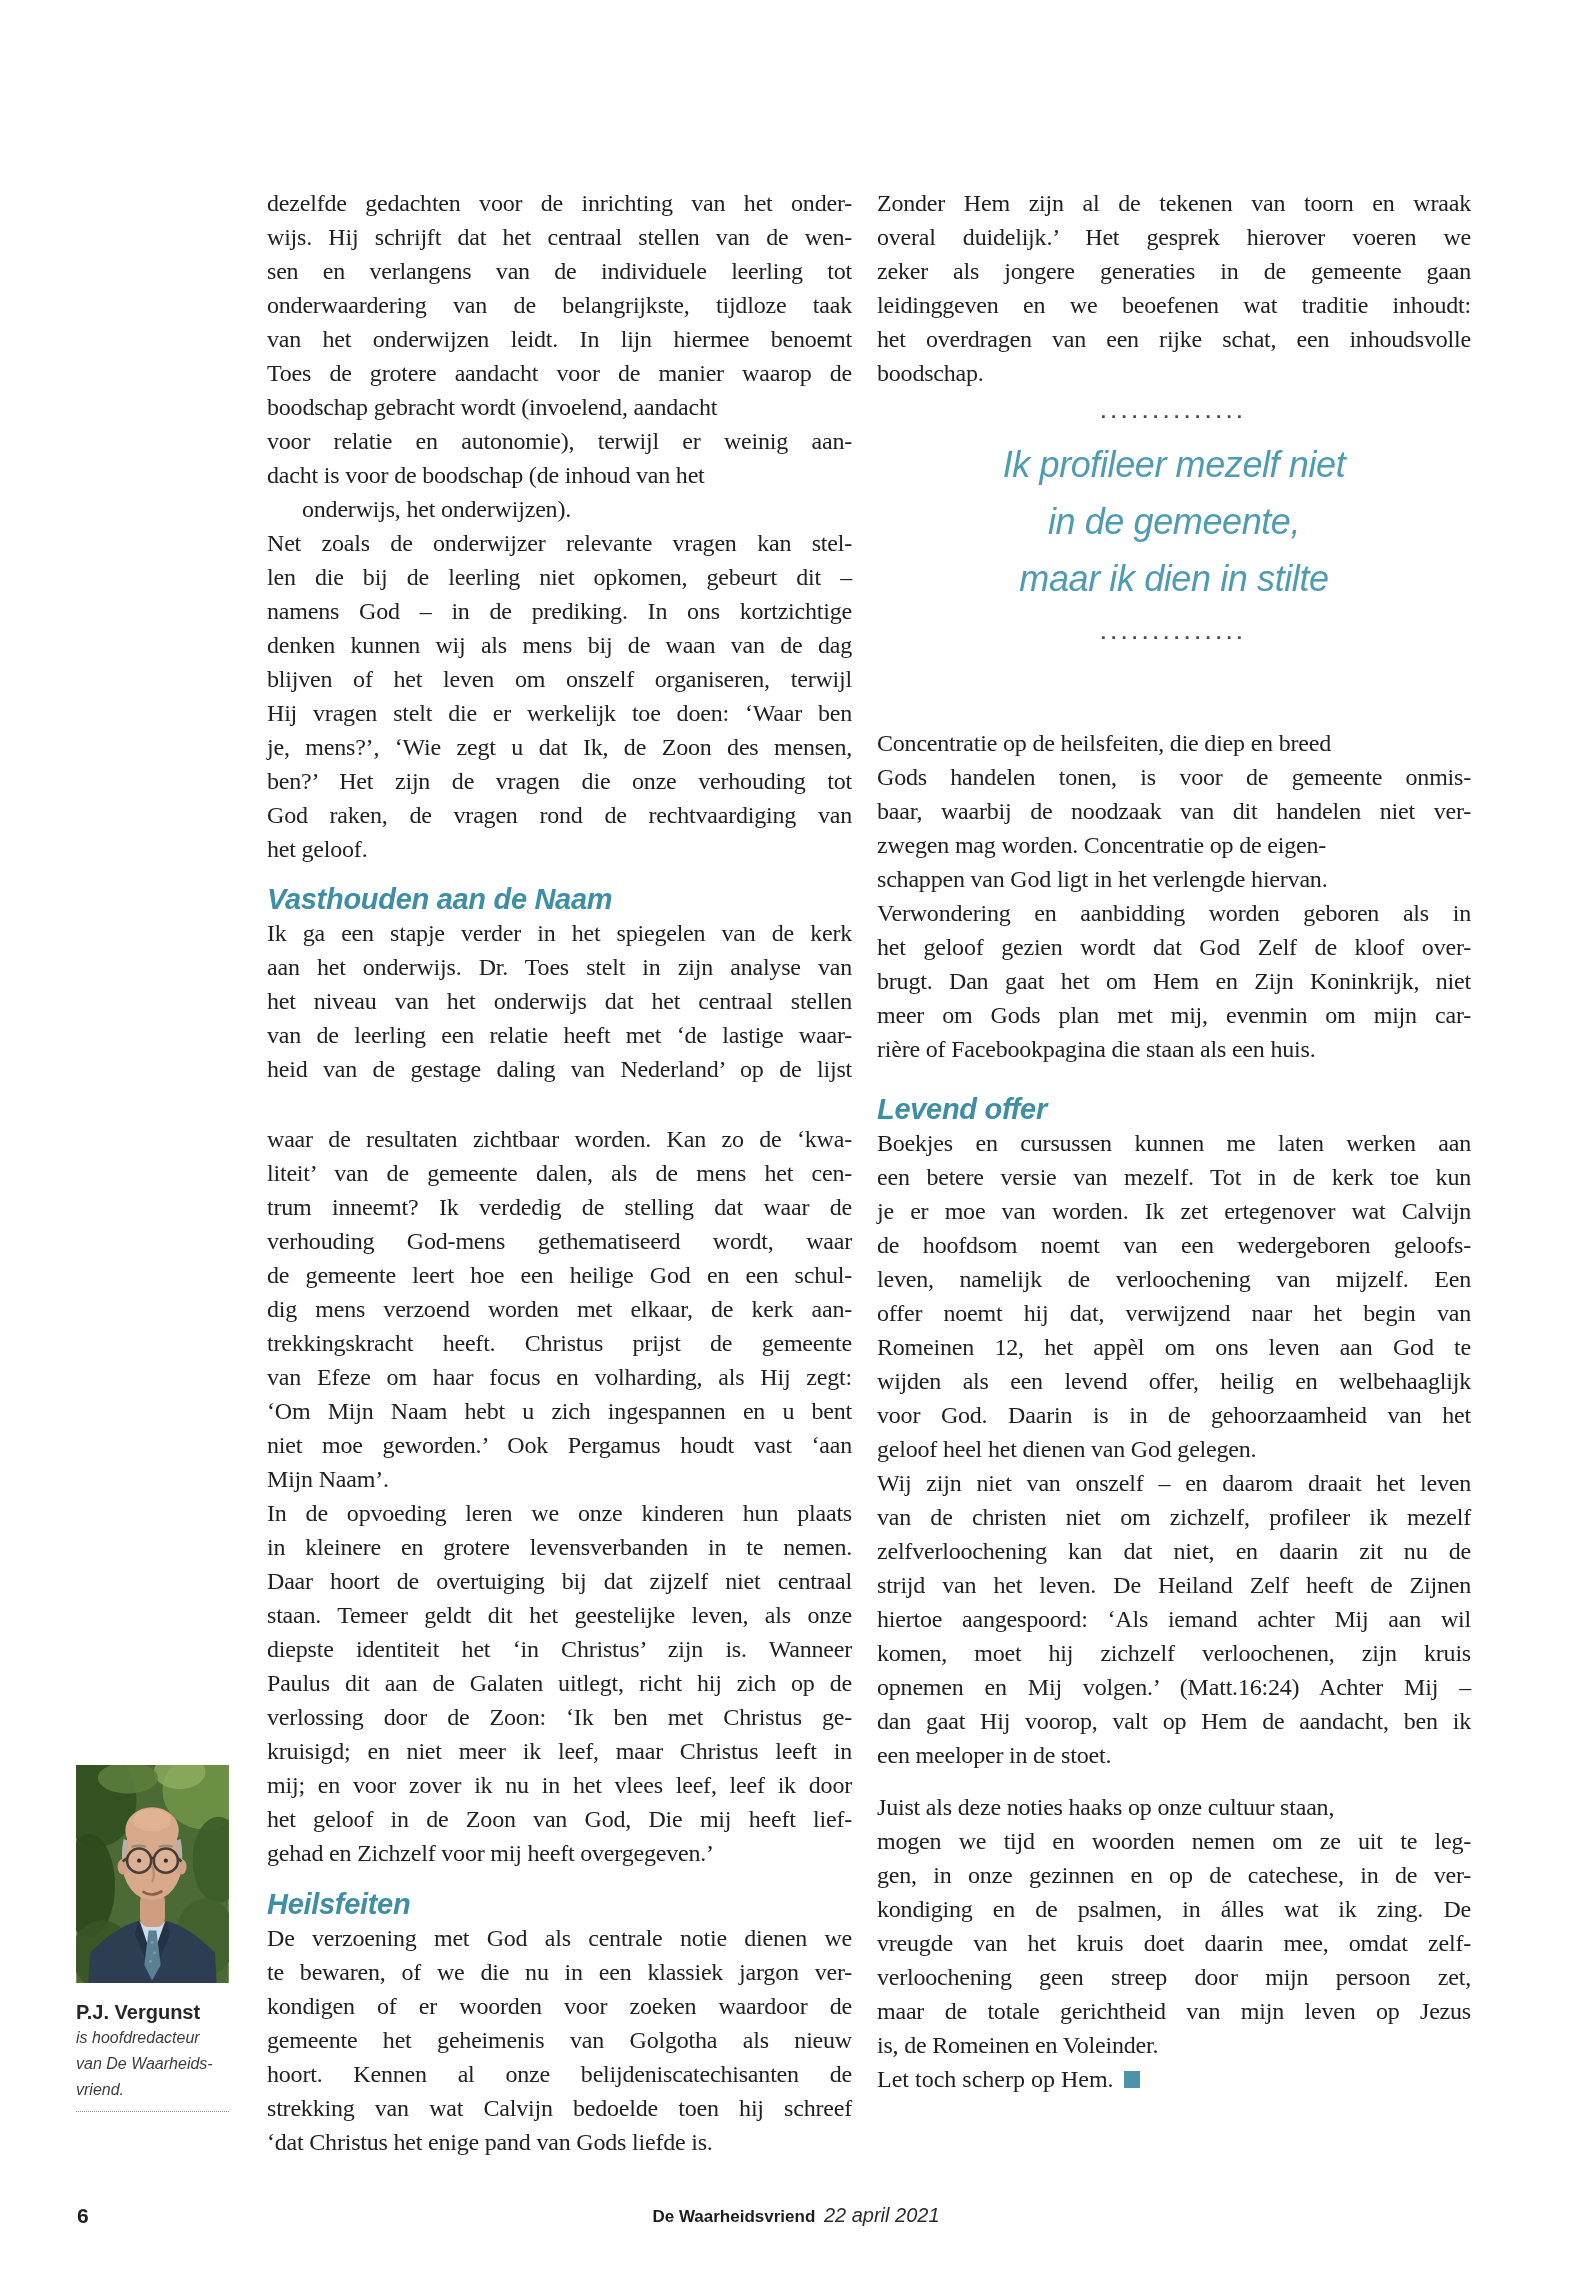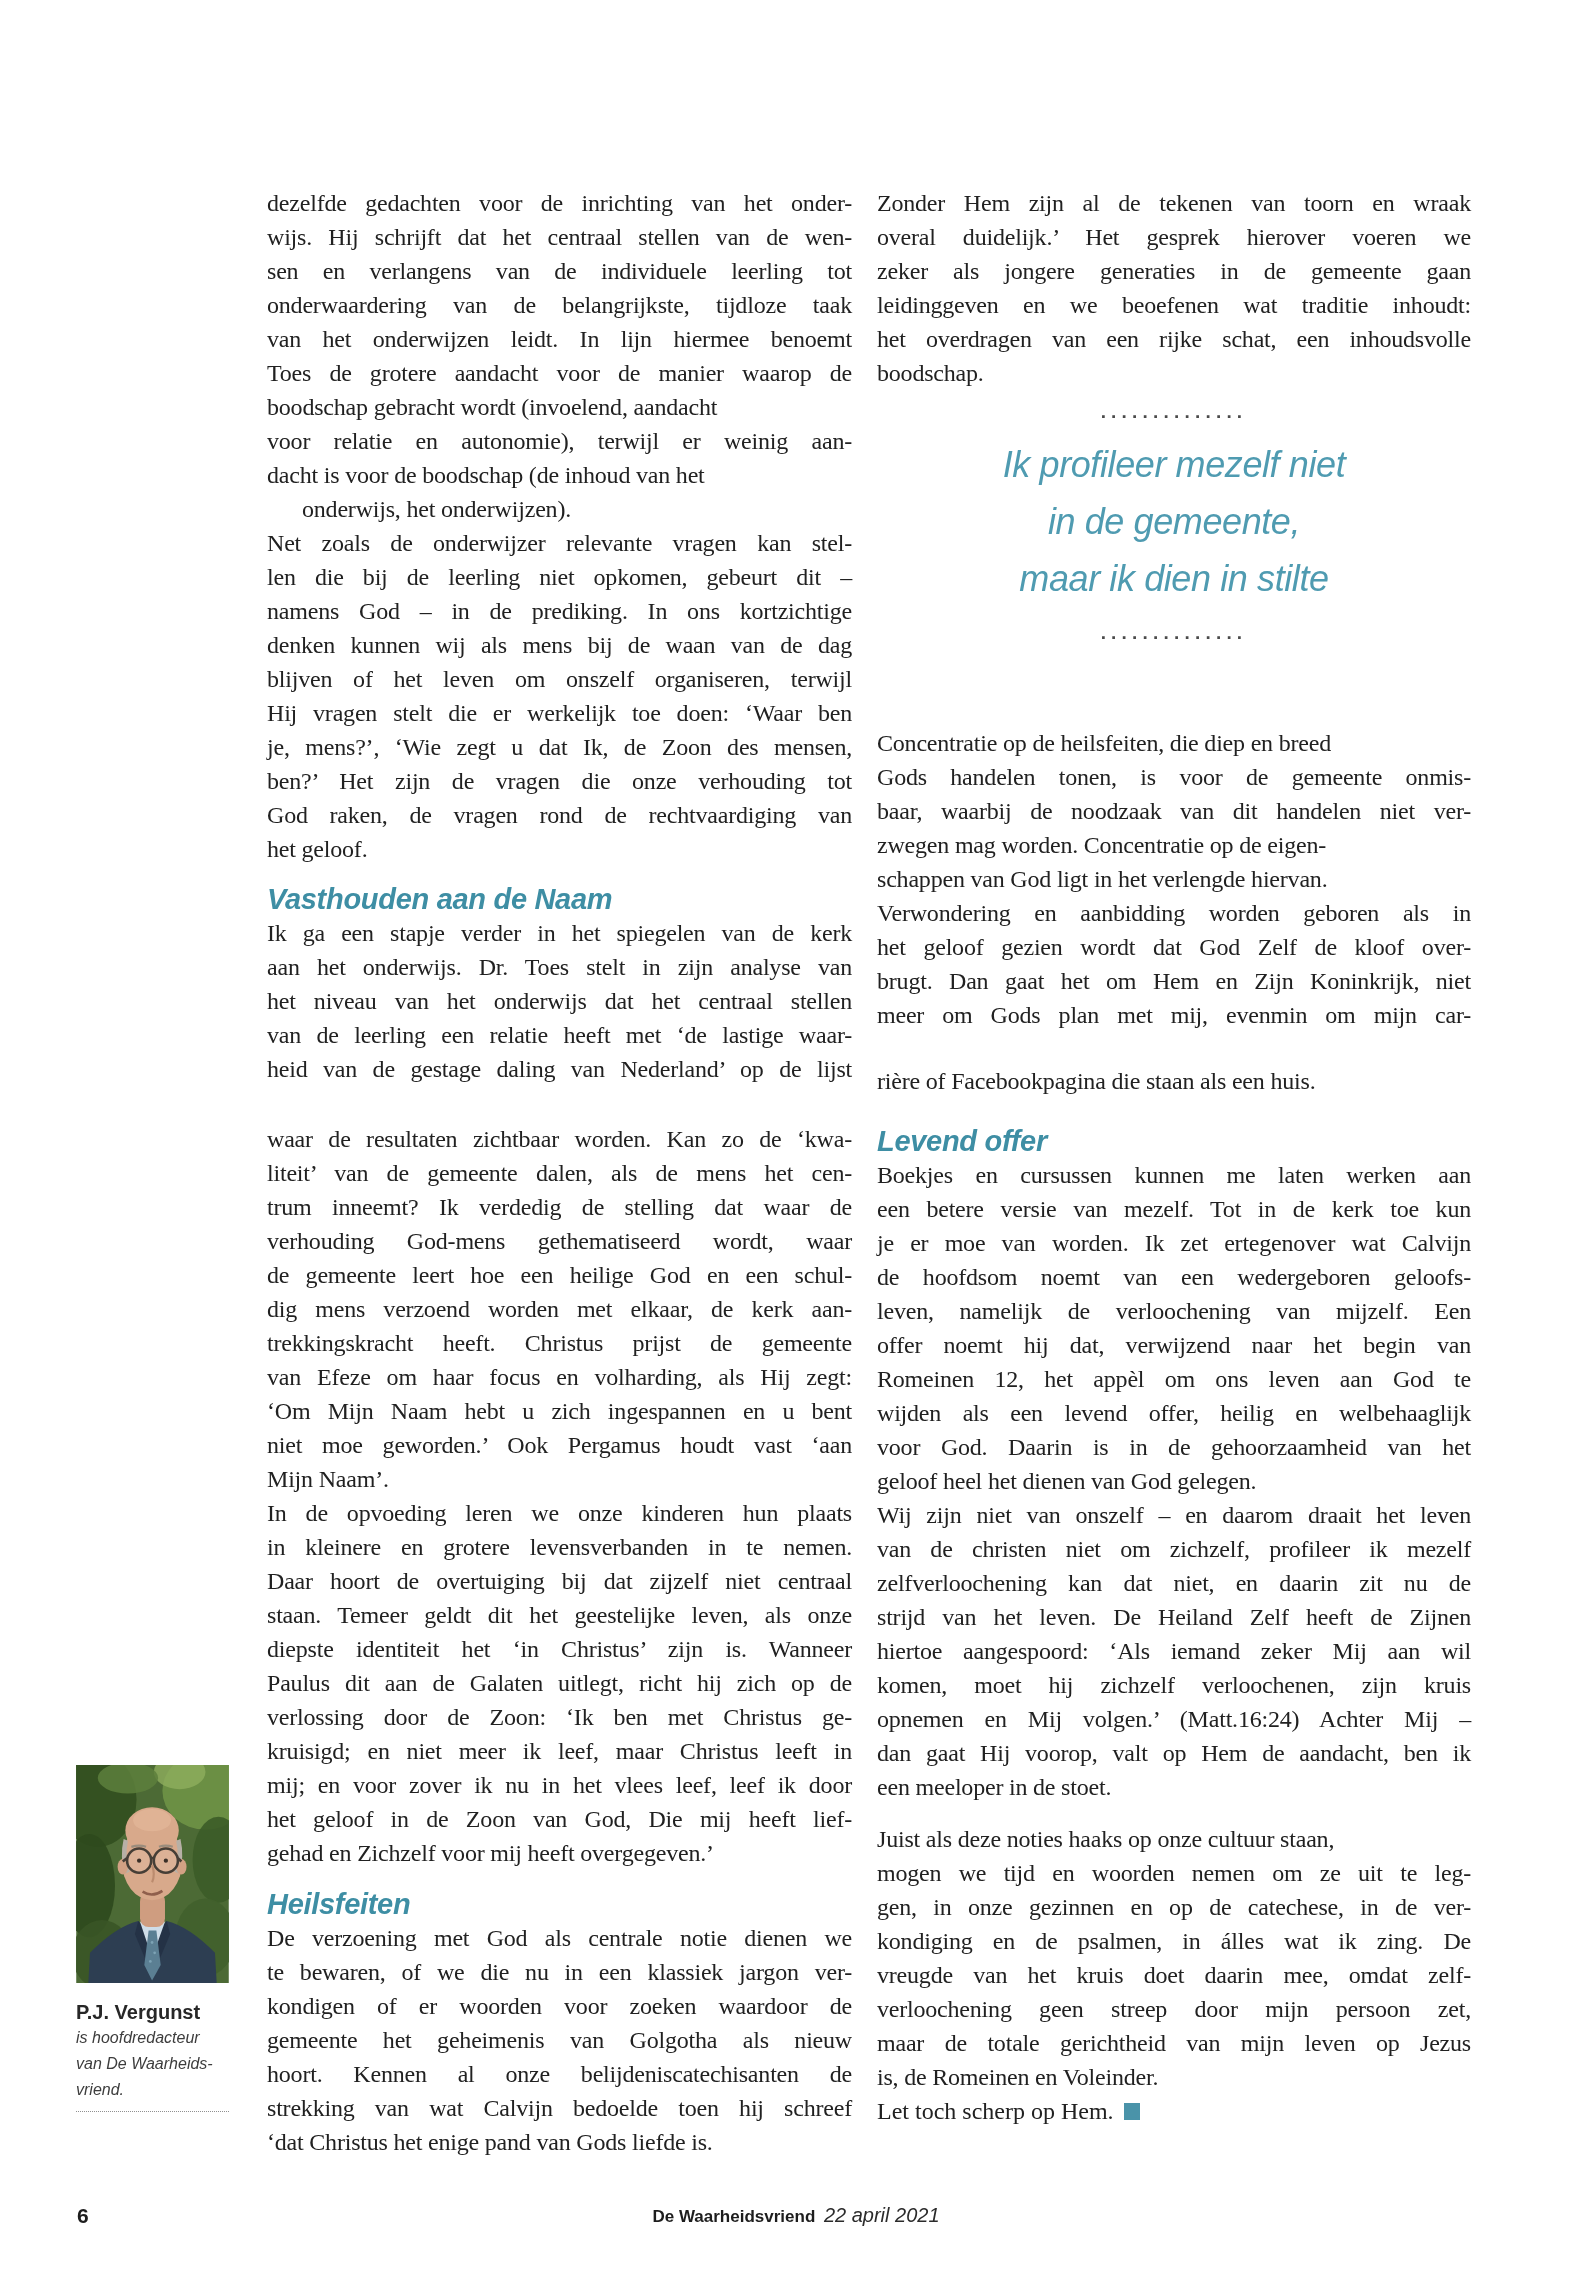--- a/index.html
+++ b/index.html
@@ -152,39 +152,39 @@
   <div class="para" id="r2">
       <div class="pline" style="text-align-last: left;"><span>Concentratie op de heilsfeiten, die diep en breed</span></div>
       <div class="pline" style="text-align-last: justify;"><span>Gods handelen tonen, is voor de gemeente onmis-</span></div>
       <div class="pline" style="text-align-last: justify;"><span>baar, waarbij de noodzaak van dit handelen niet ver-</span></div>
       <div class="pline" style="text-align-last: left;"><span>zwegen mag worden. Concentratie op de eigen-</span></div>
       <div class="pline" style="text-align-last: left;"><span>schappen van God ligt in het verlengde hiervan.</span></div>
       <div class="pline" style="text-align-last: justify;"><span>Verwondering en aanbidding worden geboren als in</span></div>
       <div class="pline" style="text-align-last: justify;"><span>het geloof gezien wordt dat God Zelf de kloof over-</span></div>
       <div class="pline" style="text-align-last: justify;"><span>brugt. Dan gaat het om Hem en Zijn Koninkrijk, niet</span></div>
       <div class="pline" style="text-align-last: justify;"><span>meer om Gods plan met mij, evenmin om mijn car-</span></div>
-      <div class="pline" style="text-align-last: left; margin-top: 32px;"><span>rière of Facebookpagina die staan als een huis.</span></div>
+      <div class="pline" style="text-align-last: left;"><span>rière of Facebookpagina die staan als een huis.</span></div>
     </div>
   <h2 class="heading" id="h-levend">Levend offer</h2>
   <div class="para">
       <div class="pline" style="text-align-last: justify;"><span>Boekjes en cursussen kunnen me laten werken aan</span></div>
       <div class="pline" style="text-align-last: justify;"><span>een betere versie van mezelf. Tot in de kerk toe kun</span></div>
       <div class="pline" style="text-align-last: justify;"><span>je er moe van worden. Ik zet ertegenover wat Calvijn</span></div>
       <div class="pline" style="text-align-last: justify;"><span>de hoofdsom noemt van een wedergeboren geloofs-</span></div>
       <div class="pline" style="text-align-last: justify;"><span>leven, namelijk de verloochening van mijzelf. Een</span></div>
       <div class="pline" style="text-align-last: justify;"><span>offer noemt hij dat, verwijzend naar het begin van</span></div>
       <div class="pline" style="text-align-last: justify;"><span>Romeinen 12, het appèl om ons leven aan God te</span></div>
       <div class="pline" style="text-align-last: justify;"><span>wijden als een levend offer, heilig en welbehaaglijk</span></div>
       <div class="pline" style="text-align-last: justify;"><span>voor God. Daarin is in de gehoorzaamheid van het</span></div>
       <div class="pline" style="text-align-last: left;"><span>geloof heel het dienen van God gelegen.</span></div>
       <div class="pline" style="text-align-last: justify;"><span>Wij zijn niet van onszelf – en daarom draait het leven</span></div>
       <div class="pline" style="text-align-last: justify;"><span>van de christen niet om zichzelf, profileer ik mezelf</span></div>
       <div class="pline" style="text-align-last: justify;"><span>zelfverloochening kan dat niet, en daarin zit nu de</span></div>
       <div class="pline" style="text-align-last: justify;"><span>strijd van het leven. De Heiland Zelf heeft de Zijnen</span></div>
-      <div class="pline" style="text-align-last: justify;"><span>hiertoe aangespoord: ‘Als iemand zeker Mij aan wil</span></div>
+      <div class="pline" style="text-align-last: justify;"><span>hiertoe aangespoord: ‘Als iemand achter Mij aan wil</span></div>
       <div class="pline" style="text-align-last: justify;"><span>komen, moet hij zichzelf verloochenen, zijn kruis</span></div>
       <div class="pline" style="text-align-last: justify;"><span>opnemen en Mij volgen.’ (Matt.16:24) Achter Mij –</span></div>
       <div class="pline" style="text-align-last: justify;"><span>dan gaat Hij voorop, valt op Hem de aandacht, ben ik</span></div>
       <div class="pline" style="text-align-last: left;"><span>een meeloper in de stoet.</span></div>
     </div>
   <div class="para" id="r4">
       <div class="pline" style="text-align-last: left;"><span>Juist als deze noties haaks op onze cultuur staan,</span></div>
       <div class="pline" style="text-align-last: justify;"><span>mogen we tijd en woorden nemen om ze uit te leg-</span></div>
       <div class="pline" style="text-align-last: justify;"><span>gen, in onze gezinnen en op de catechese, in de ver-</span></div>
       <div class="pline" style="text-align-last: justify;"><span>kondiging en de psalmen, in álles wat ik zing. De</span></div>

